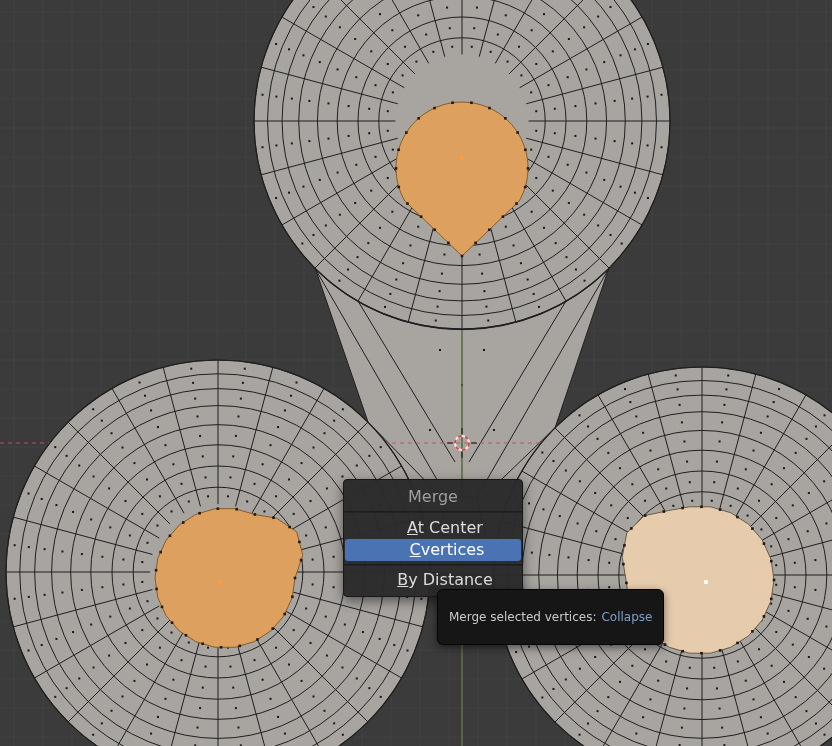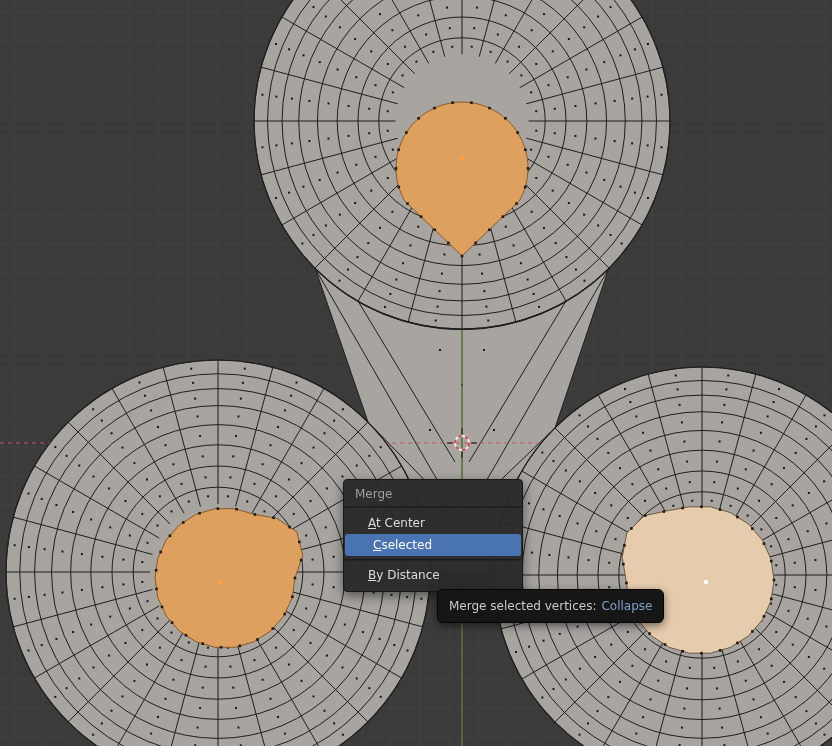--- a/index.html
+++ b/index.html
@@ -9,39 +9,39 @@
     -webkit-font-smoothing:antialiased;
   }
   #viewport-svg{position:absolute;left:0;top:0;width:832px;height:746px;display:block;}
 
   
   .menu{
     position:absolute;left:343px;top:479px;width:180px;z-index:5;
     background:rgba(42,42,42,0.97);
     border:1px solid #181818;border-radius:4px;
     box-shadow:0 4px 12px rgba(0,0,0,0.5);
-    font-size:12px;color:#dcdcdc;
-    padding-bottom:5px;box-sizing:border-box;
+    font-size:16px;color:#dcdcdc;
+    padding-bottom:5px;box-sizing:border-box;text-align:center;
   }
   .menu-title{color:#9e9e9e;padding:7px 11px 5px 11px;}
   .menu-sep{height:1px;background:#1c1c1c;border-bottom:1px solid rgba(255,255,255,0.04);margin:0;}
   .menu-items{padding-top:4px;}
   .menu-item{height:22px;line-height:22px;padding-left:24px;cursor:default;}
   .menu-item .accel{text-decoration:underline;text-underline-offset:1px;}
   .menu-item.highlighted{
     background:#4a73b4;color:#ffffff;border-radius:3px;
     margin-left:1px;margin-right:1px;padding-left:28px;
   }
   .menu-items .menu-sep{margin:3px 0;}
 
   
   .tooltip{
     position:absolute;left:437px;top:589px;z-index:6;
     background:#161616;border:1px solid #050505;border-radius:6px;
-    padding:9px 11px;font-size:12px;color:#cbcbcb;white-space:nowrap;
+    padding:20px 11px;font-size:12px;color:#cbcbcb;white-space:nowrap;
     box-shadow:0 3px 8px rgba(0,0,0,0.5);
   }
   .tooltip-value{color:#7fa0c8;margin-left:5px;}
 </style>
 </head>
 <body>
 
 <div id="app">
 
   <svg id="viewport-svg" xmlns="http://www.w3.org/2000/svg" viewBox="0 0 832 746">
@@ -894,21 +894,21 @@
         <line x1="462" y1="452" x2="462" y2="458" stroke="#101010"></line>
         <line x1="462" y1="434" x2="462" y2="428" stroke="#101010"></line>
       </g>
     </svg>
 
   <div class="menu">
     <div class="menu-title">Merge</div>
     <div class="menu-sep"></div>
     <div class="menu-items" id="menu-items">
         <div class="menu-item"><span></span><span class="accel">A</span><span>t Center</span></div>
-        <div class="menu-item highlighted"><span></span><span class="accel">C</span><span>selected</span></div>
+        <div class="menu-item highlighted"><span></span><span class="accel">C</span><span>vertices</span></div>
         <div class="menu-sep"></div>
         <div class="menu-item"><span></span><span class="accel">B</span><span>y Distance</span></div>
       </div>
   </div>
 
   <div class="tooltip">
     <span>Merge selected vertices:</span><span class="tooltip-value">Collapse</span>
   </div>
 
 </div>

